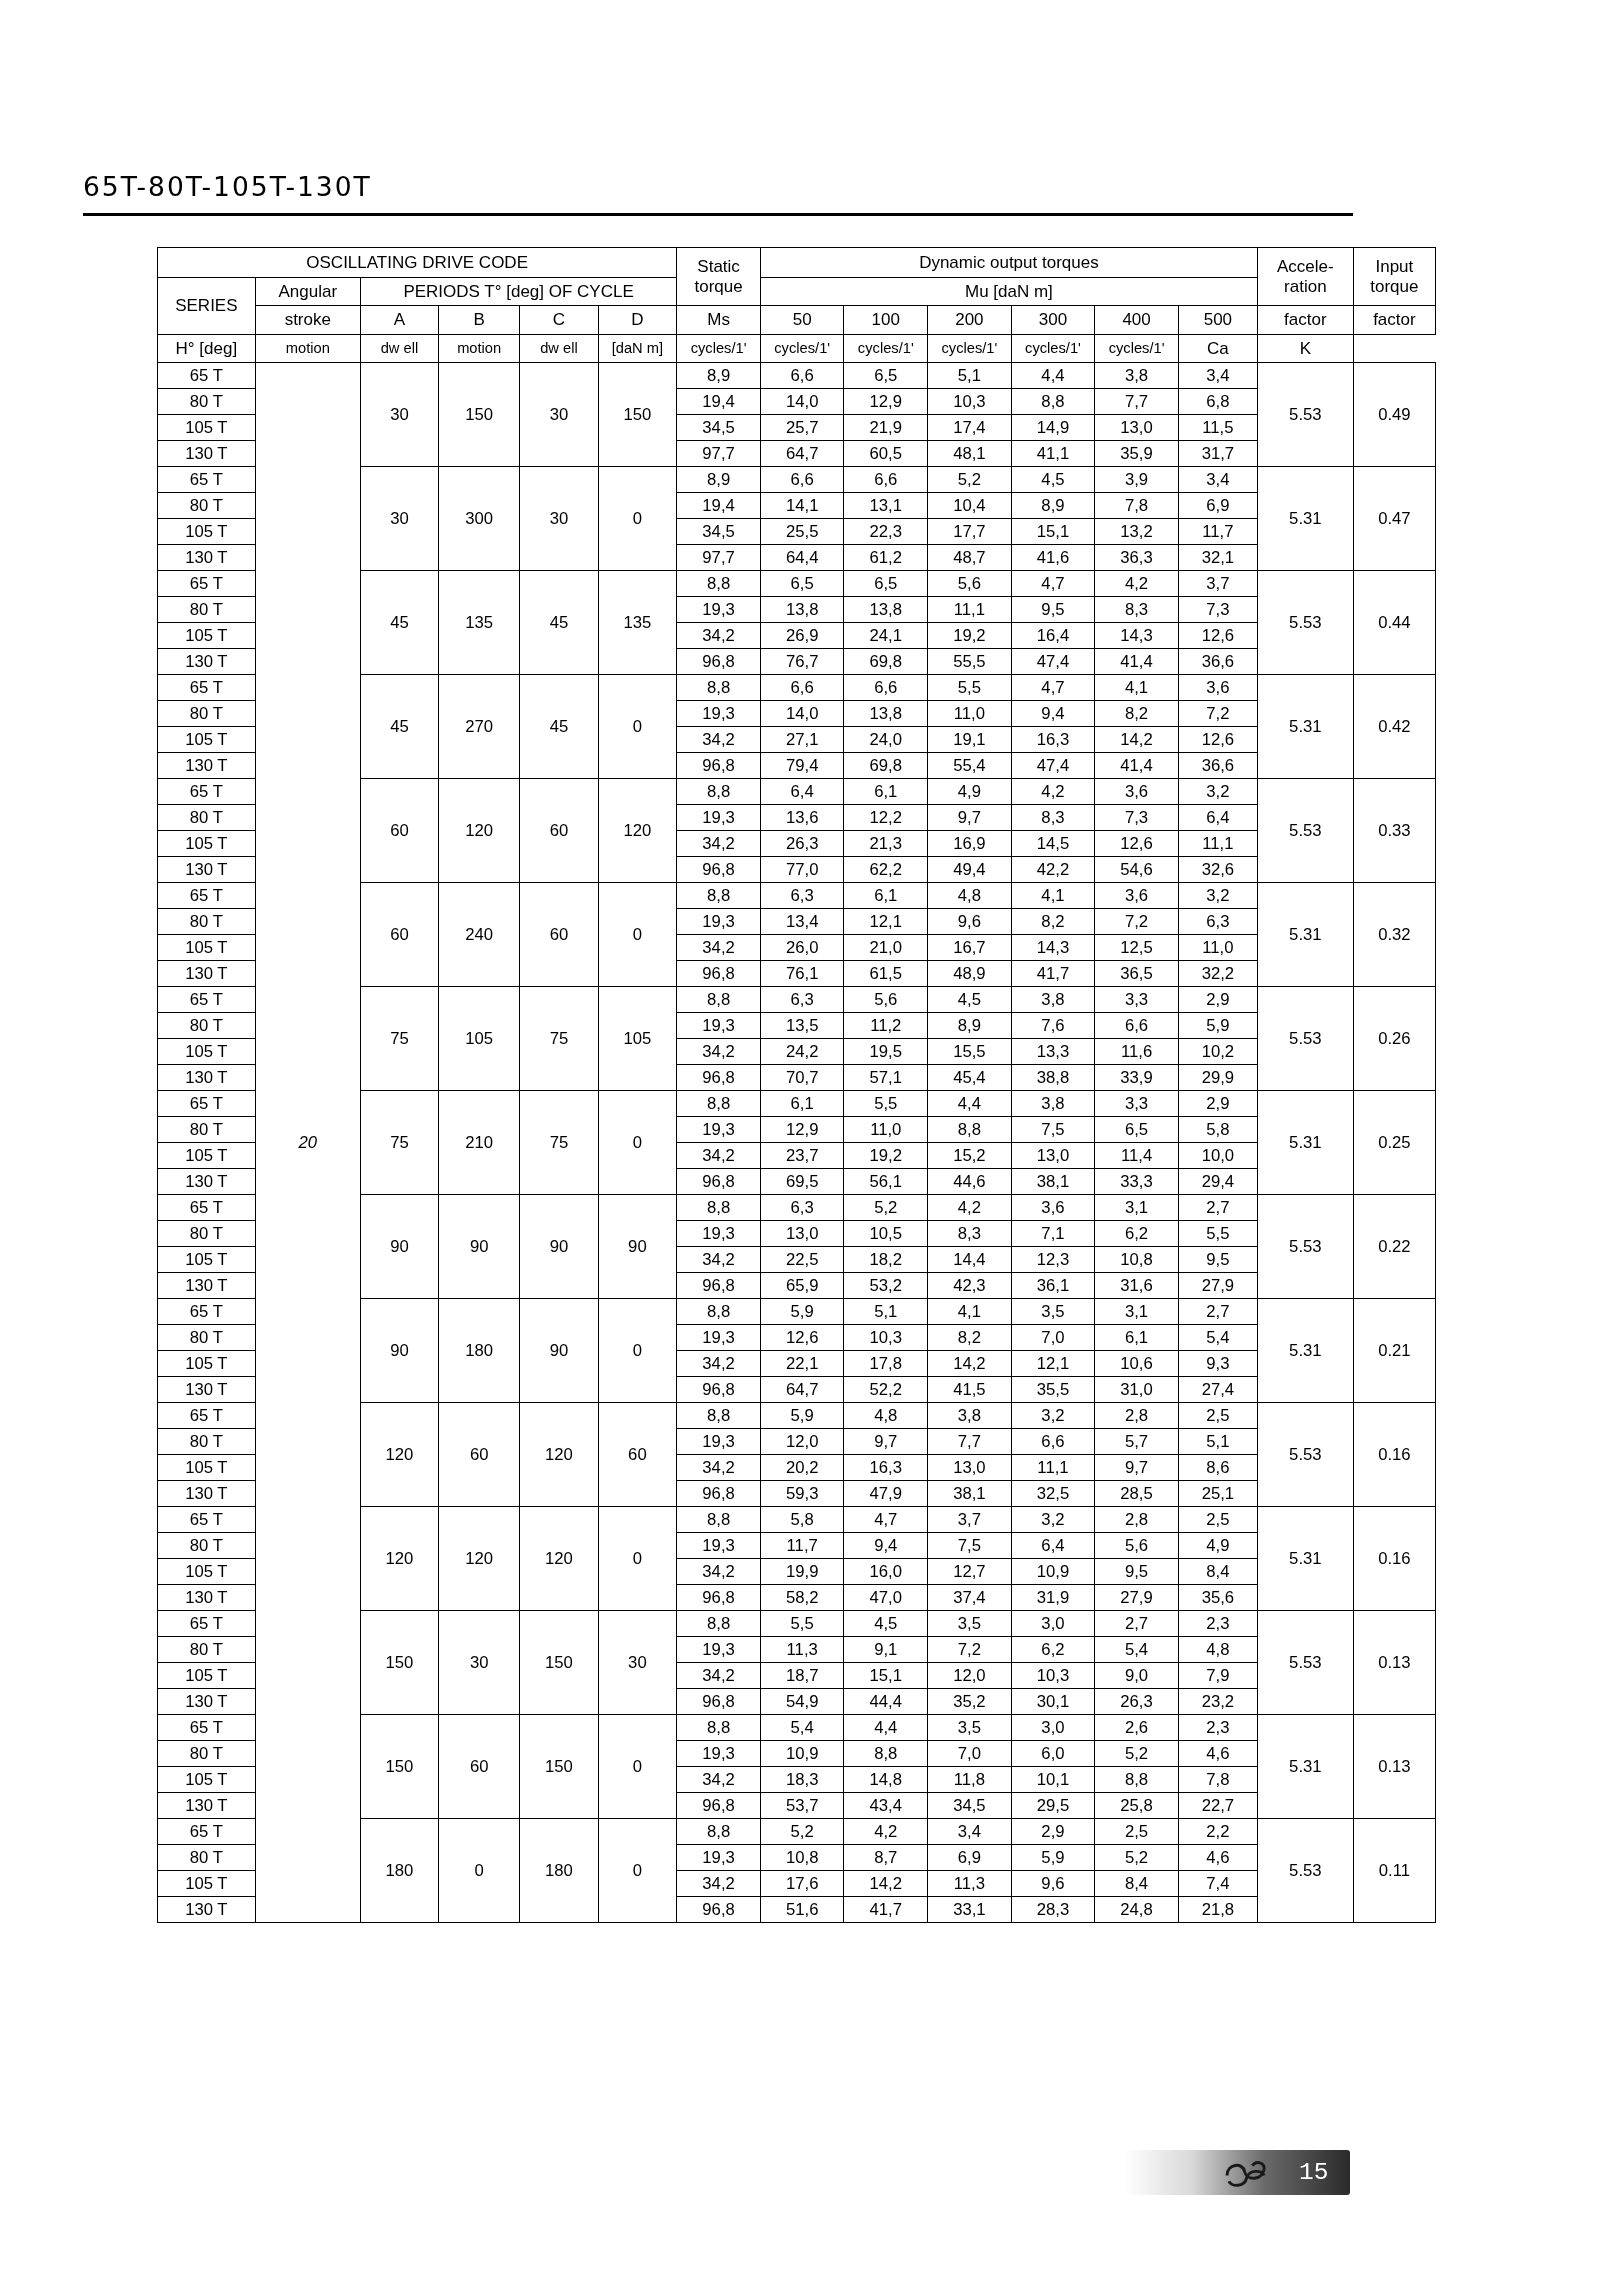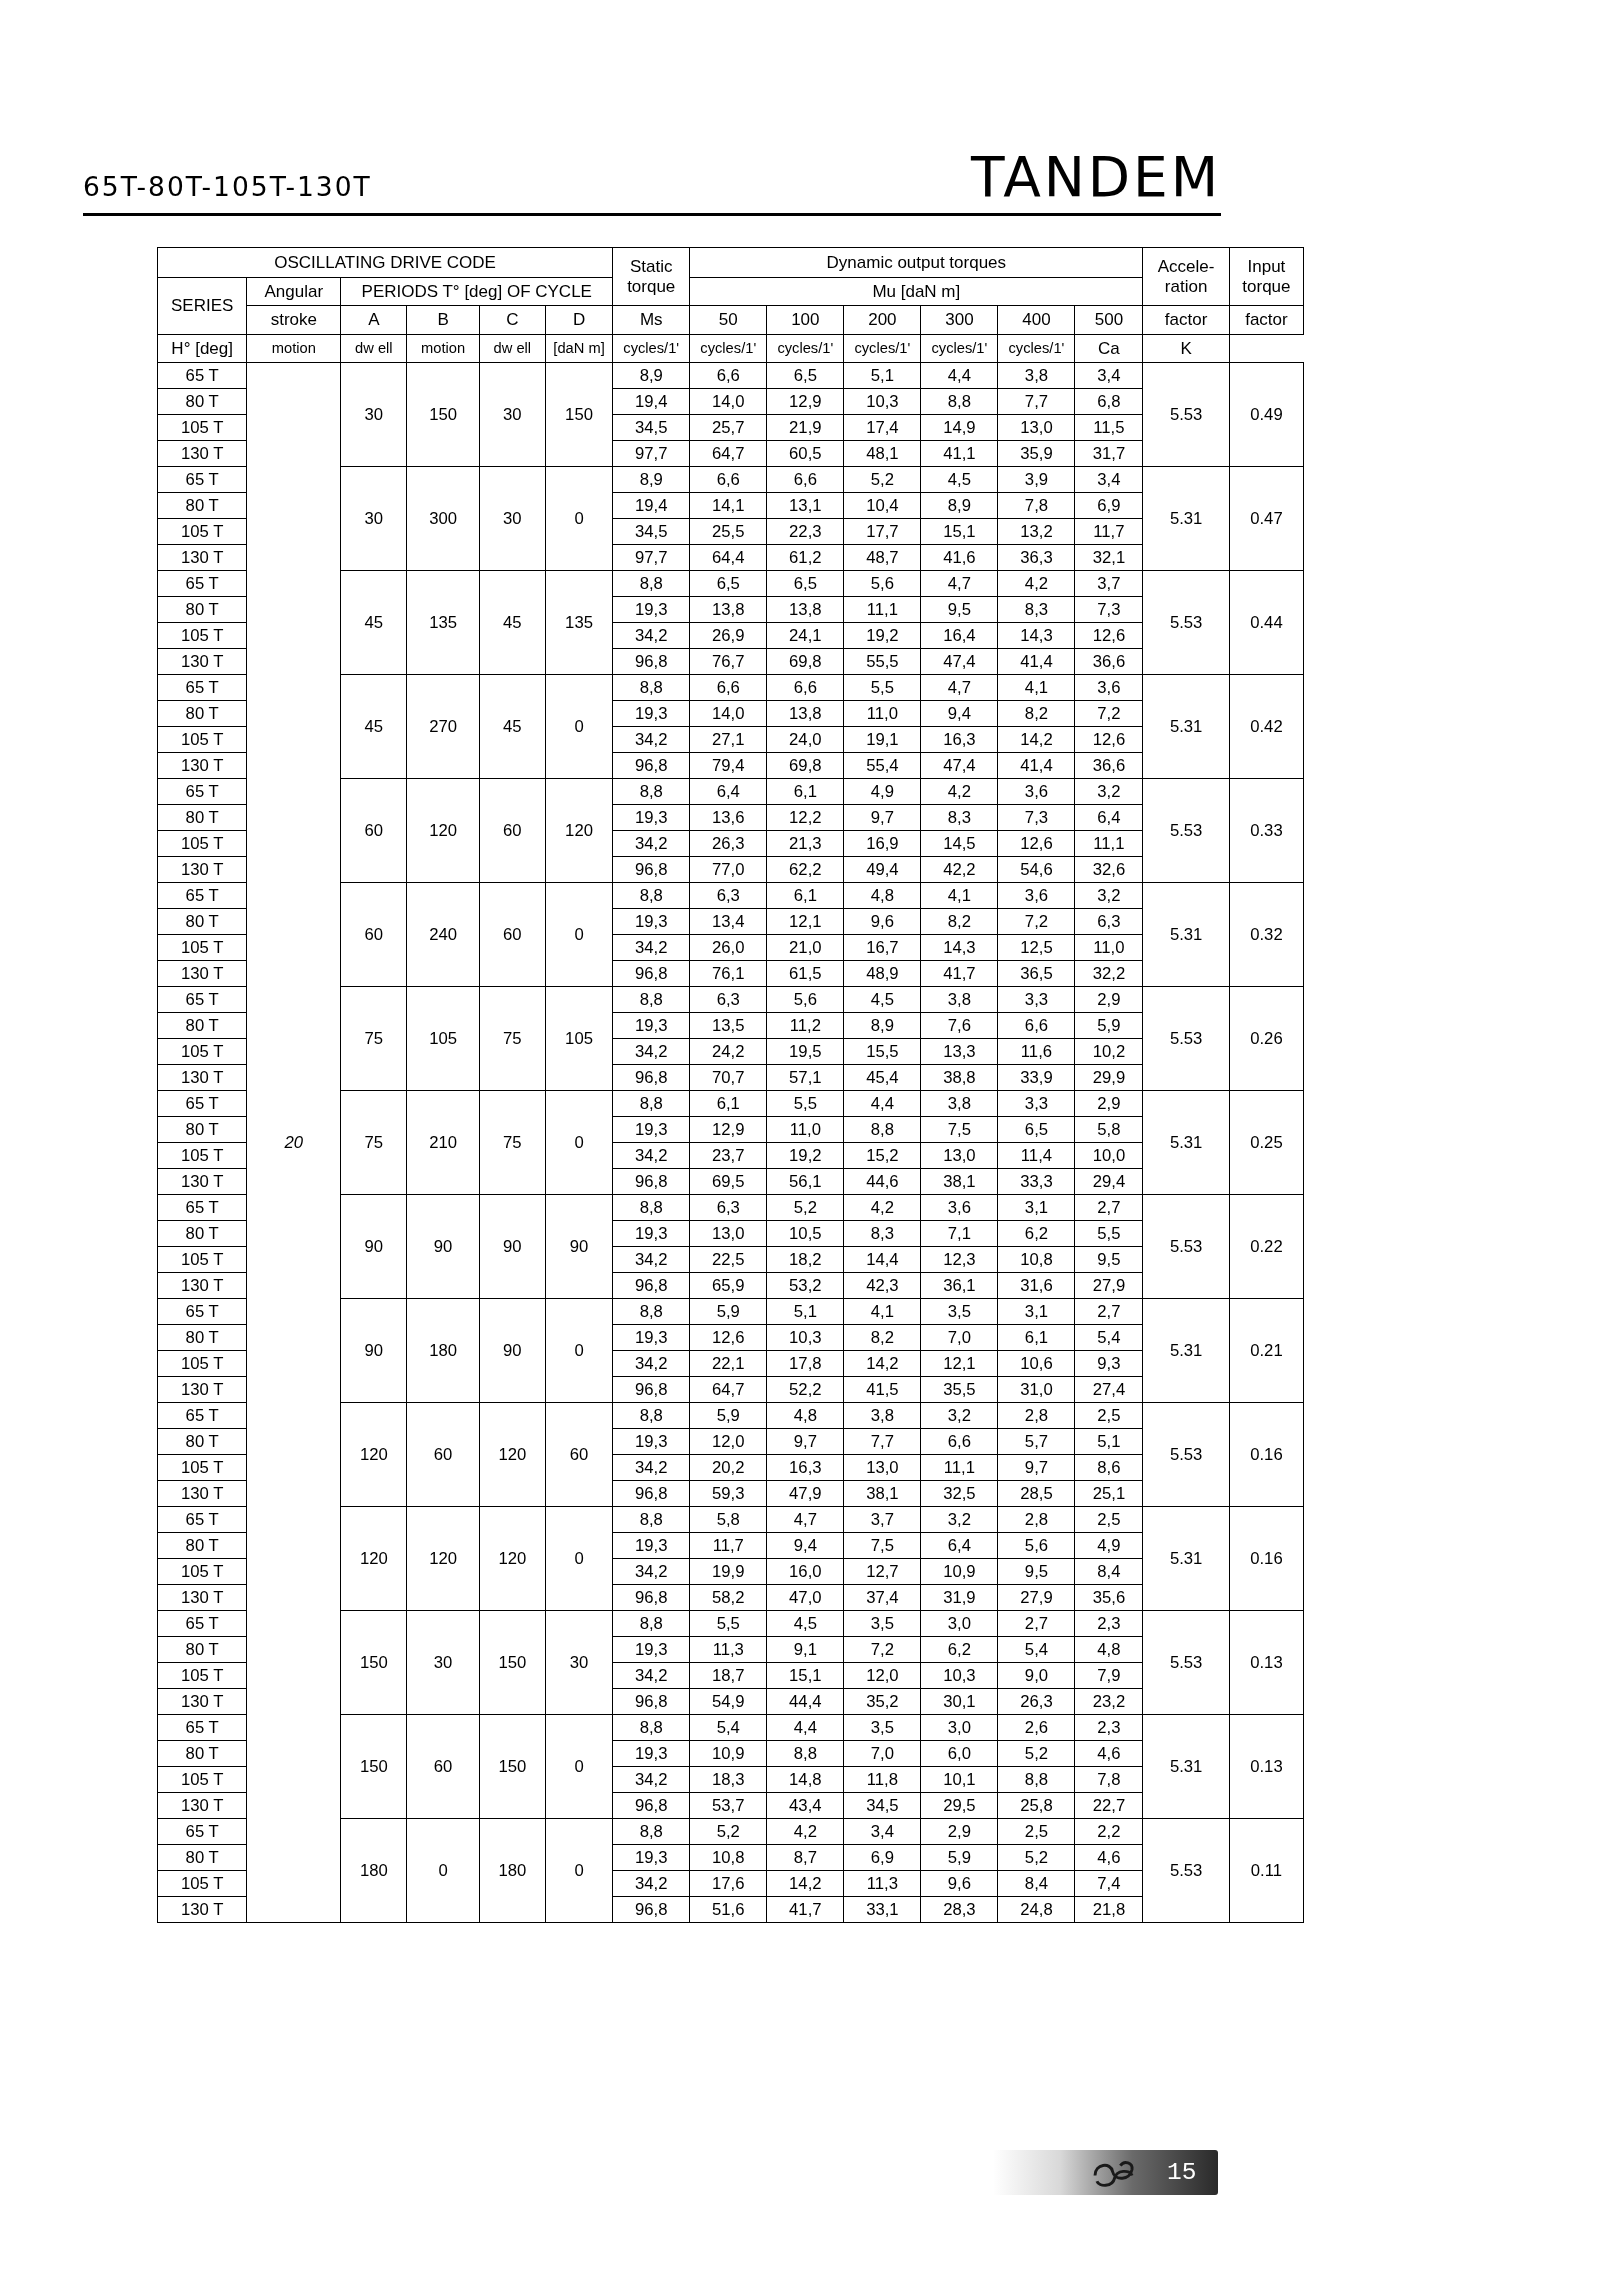--- a/index.html
+++ b/index.html
@@ -9,21 +9,21 @@
   }
   body {
     width: 1620px;
     height: 2293px;
     font-family: "Liberation Sans", sans-serif;
     color: #000;
     position: relative;
   }
   .page {
     position: relative;
-    width: 1304px;
+    width: 1436px;
     height: 2293px;
     box-sizing: border-box;
     padding: 0;
   }
   
   .header {
     position: absolute;
     top: 157px;
     left: 83px;
     right: 83px;
@@ -135,21 +135,20 @@
     height: 37px;
   }
 </style>
 </head>
 <body>
 
 <div class="page">
 
   <div class="header">
     <div class="header-left">65T-80T-105T-130T</div>
-    <div class="header-right">TANDEM</div>
     <div class="header-rule"></div>
   </div>
 
   <div class="table-wrap">
     <table class="main">
       <colgroup>
         <col class="c-series">
           <col class="c-stroke">
         <col class="c-a">
           <col class="c-b">

